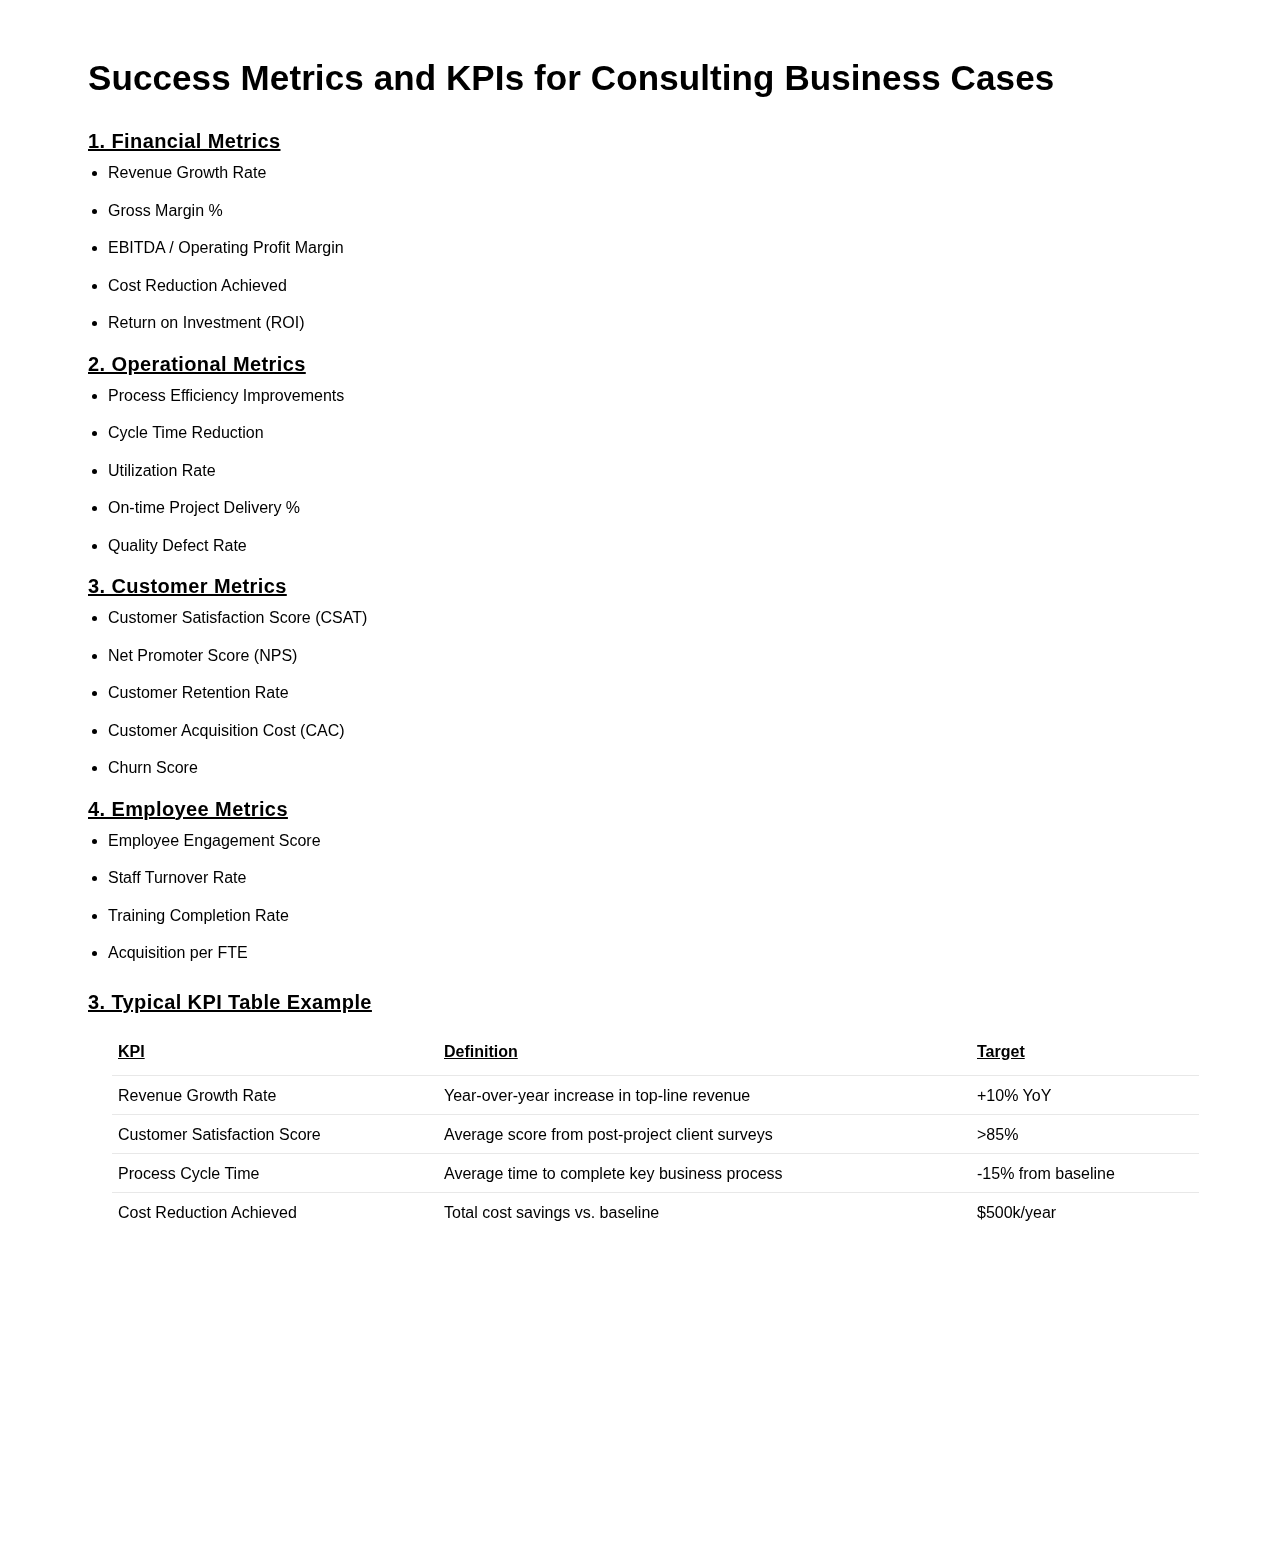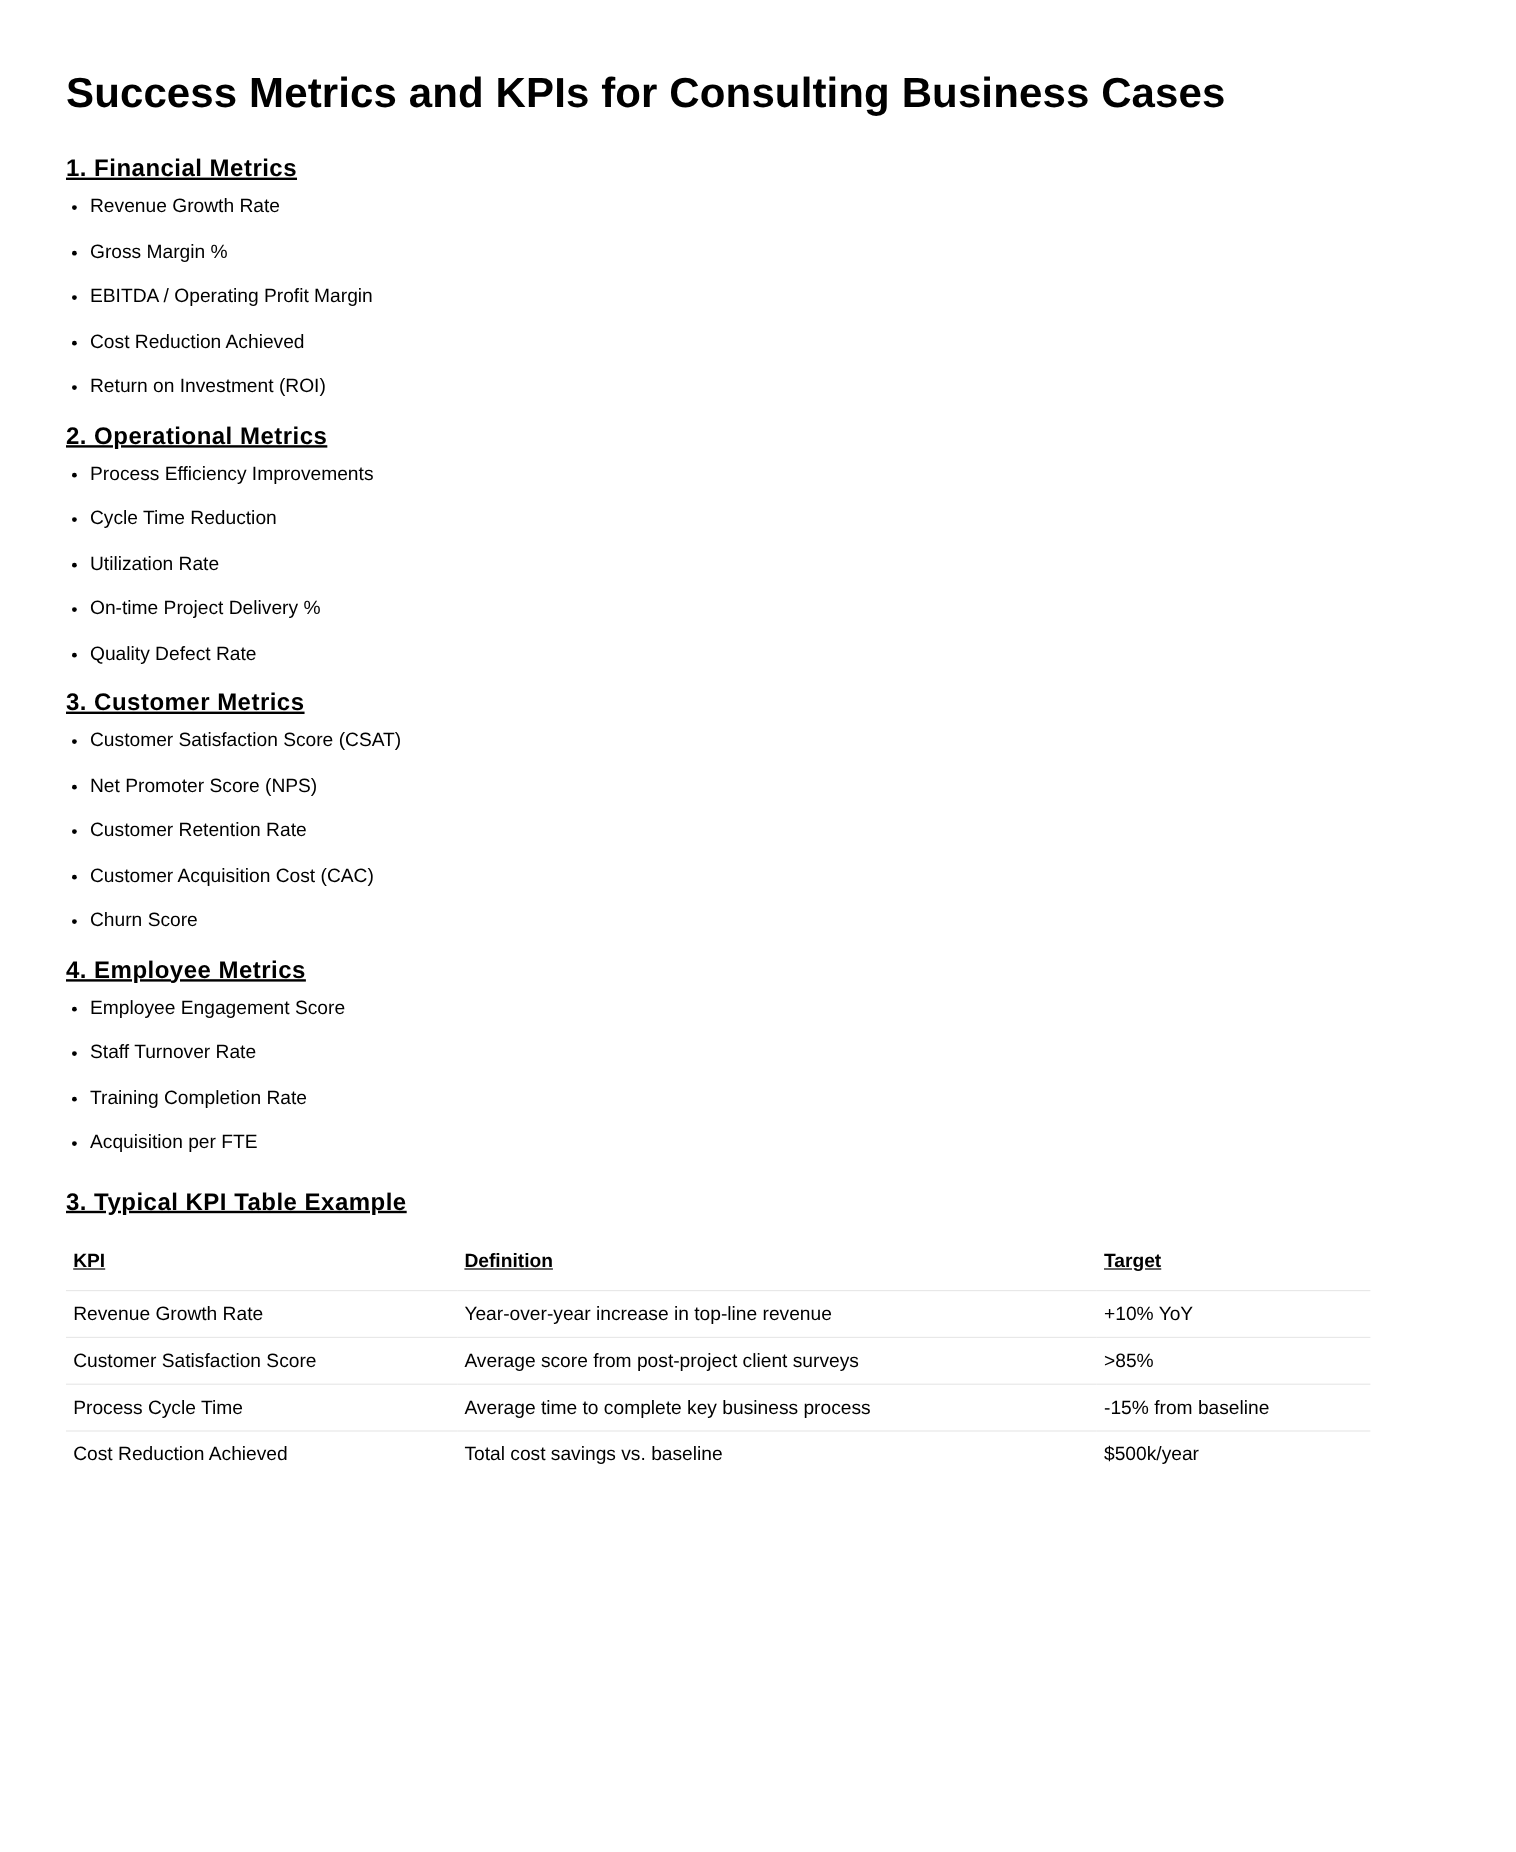--- a/index.html
+++ b/index.html
@@ -3,21 +3,21 @@
 <meta charset="utf-8">
 <style>
   html, body { margin: 0; padding: 0; background: #ffffff; }
   body {
     width: 1263px;
     min-height: 1543px;
     font-family: "Liberation Sans", sans-serif;
     color: #000;
   }
   .page {
-    padding: 54px 88px 0 55px;
+    padding: 54px 88px 0 88px;
   }
   h1 {
     font-family: "Liberation Sans", sans-serif;
     font-size: 35px;
     font-weight: bold;
     margin: 0 0 26px 0;
     line-height: 48px;
     letter-spacing: 0.1px;
   }
   h2 {
@@ -39,20 +39,21 @@
     line-height: 19px;
     margin: 0 0 18.5px 0;
   }
   section { margin-bottom: 17px; }
   section.employee { margin-bottom: 27px; }
   table {
     border-collapse: collapse;
     width: 1087px;
     margin-top: 17px;
     font-size: 16px;
+    margin-left: 24px;
   }
   th {
     text-align: left;
     font-weight: bold;
     text-decoration: underline;
     padding: 10px 6px 14px 6px;
     line-height: 19px;
   }
   td {
     padding: 10px 6px 9px 6px;

